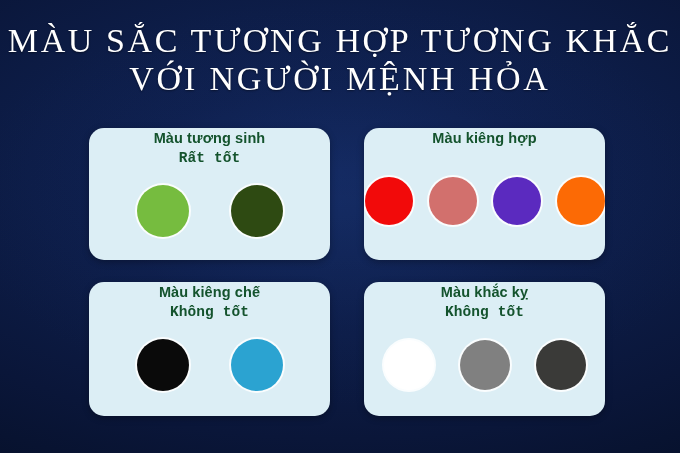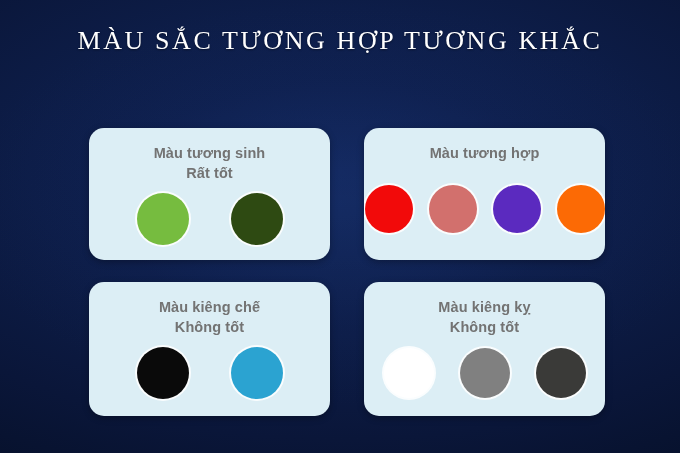--- a/index.html
+++ b/index.html
@@ -29,21 +29,21 @@
     position: absolute;
     top: 22px;
     left: 0;
     width: 680px;
     text-align: center;
     z-index: 3;
   }
   .title-line {
     color: #FFFFFF;
     font-family: "Liberation Serif", serif;
-    font-size: 26px;
+    font-size: 34px;
     line-height: 38px;
     letter-spacing: 2.6px;
     text-transform: uppercase;
     white-space: nowrap;
     text-shadow: 0 1px 2px rgba(0,0,0,0.45);
   }
   .title-line.second {
     letter-spacing: 2.8px;
   }
 
@@ -67,30 +67,30 @@
     display: flex;
     flex-direction: column;
     align-items: center;
     box-shadow: 0 2px 7px rgba(0,0,0,0.30);
     overflow: hidden;
   }
   .card.wide {
     width: 241px;
   }
   .card-heading {
-    margin-top: 15px;
     text-align: center;
-    color: #737373;
+    color: #14532d;
     font-weight: bold;
     font-size: 14.5px;
     line-height: 20px;
     letter-spacing: 0.1px;
   }
   .card-heading .line2 {
     display: block;
+    font-family: Liberation Mono, monospace;
   }
   .swatches {
     flex: 1;
     width: 100%;
     display: flex;
     align-items: center;
     justify-content: center;
   }
   .swatches.gap-two { gap: 42px; }
   .swatches.gap-four { gap: 16px; }
@@ -107,38 +107,39 @@
   .card-row-bottom .swatches { padding-bottom: 8px; }
   .card-row-top .swatches { padding-bottom: 6px; }
 </style>
 </head>
 <body>
 
 <div id="stage">
 
   <div class="title-block">
     <div class="title-line">MÀU SẮC TƯƠNG HỢP TƯƠNG KHẮC</div>
+    <div class="title-line second">VỚI NGƯỜI MỆNH HỎA</div>
   </div>
 
   <div class="cards">
 
     <div class="card wide card-row-top">
       <div class="card-heading">
         <span>Màu tương sinh</span>
         <span class="line2">Rất tốt</span>
       </div>
       <div class="swatches gap-two">
         <div class="swatch sw-52" style="background:#76BC3F"></div>
         <div class="swatch sw-52" style="background:#2E4A12"></div>
       </div>
     </div>
 
     <div class="card wide card-row-top">
       <div class="card-heading">
-        <span>Màu tương hợp</span>
+        <span>Màu kiêng hợp</span>
       </div>
       <div class="swatches gap-four">
         <div class="swatch sw-48" style="background:#F20A0A"></div>
         <div class="swatch sw-48" style="background:#D2706D"></div>
         <div class="swatch sw-48" style="background:#5B2ABF"></div>
         <div class="swatch sw-48" style="background:#FC6A05"></div>
       </div>
     </div>
 
     <div class="card wide card-row-bottom">
@@ -147,21 +148,21 @@
         <span class="line2">Không tốt</span>
       </div>
       <div class="swatches gap-two">
         <div class="swatch sw-52" style="background:#0A0A0A"></div>
         <div class="swatch sw-52" style="background:#2BA3D1"></div>
       </div>
     </div>
 
     <div class="card wide card-row-bottom">
       <div class="card-heading">
-        <span>Màu kiêng kỵ</span>
+        <span>Màu khắc kỵ</span>
         <span class="line2">Không tốt</span>
       </div>
       <div class="swatches gap-three">
         <div class="swatch sw-50" style="background:#FFFFFF"></div>
         <div class="swatch sw-50" style="background:#808080"></div>
         <div class="swatch sw-50" style="background:#3A3A38"></div>
       </div>
     </div>
 
   </div>

